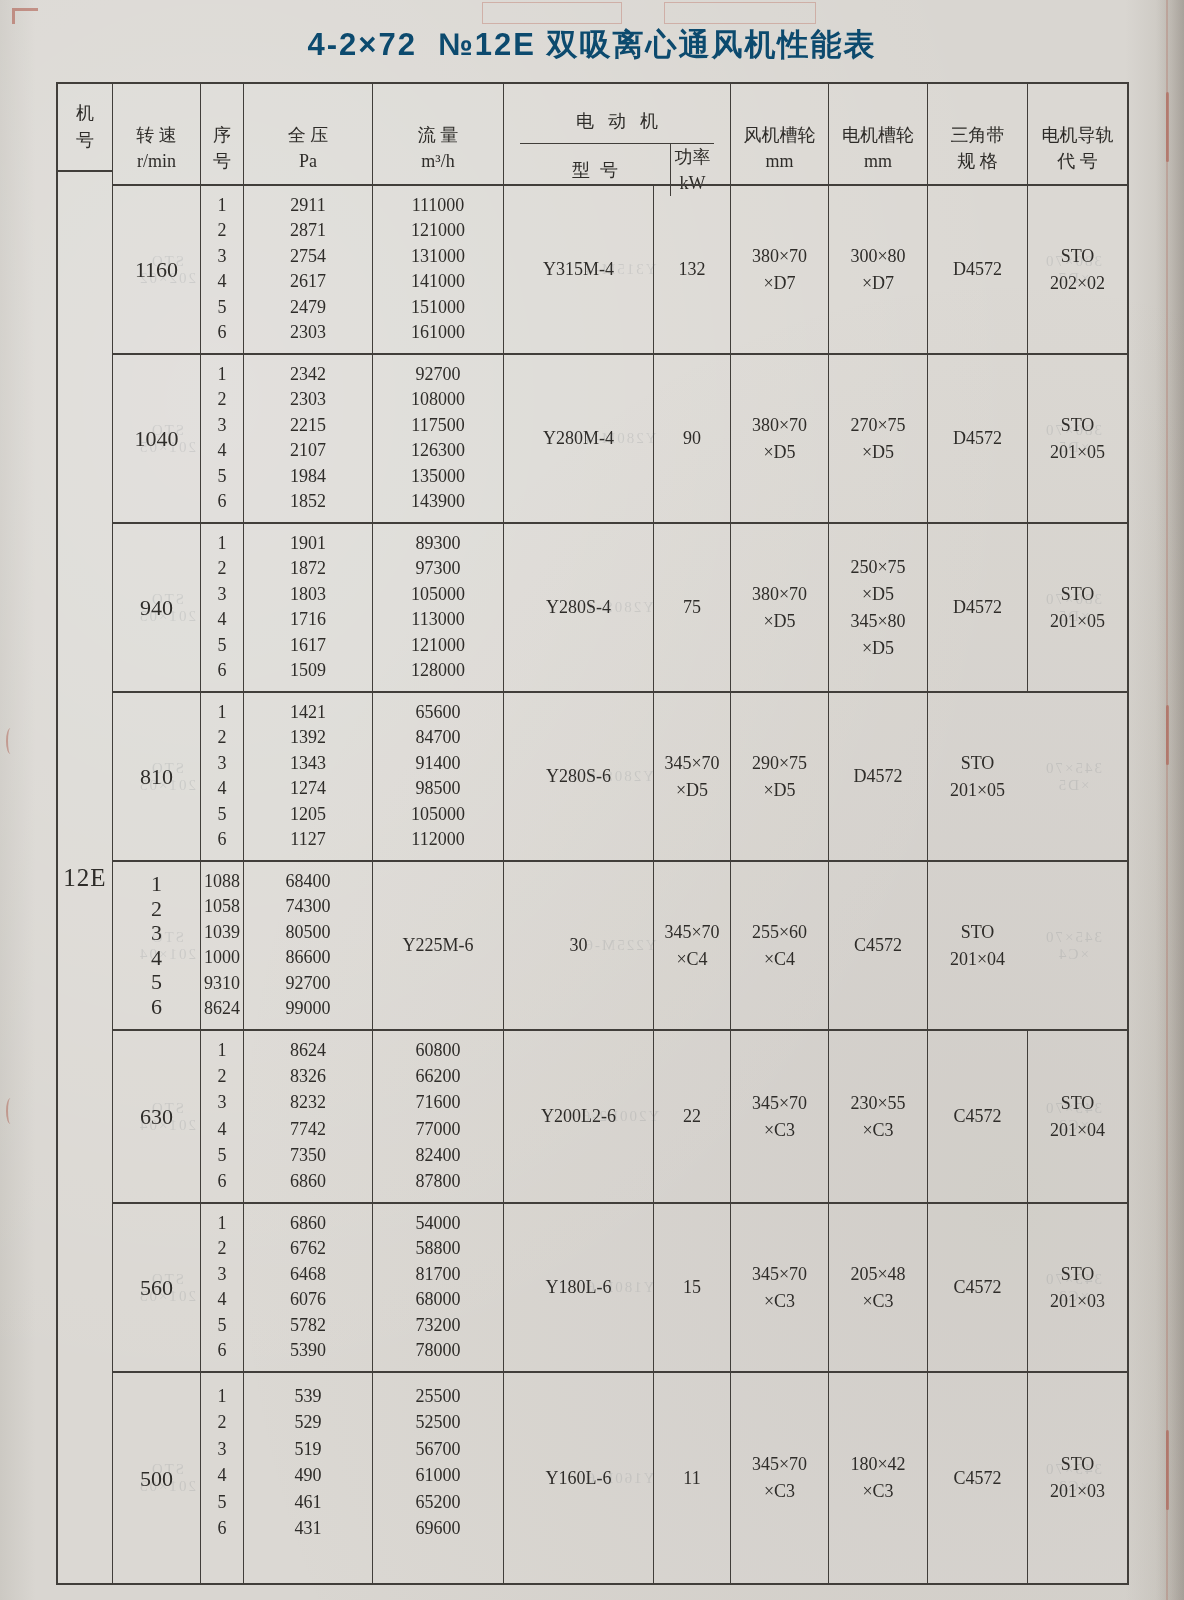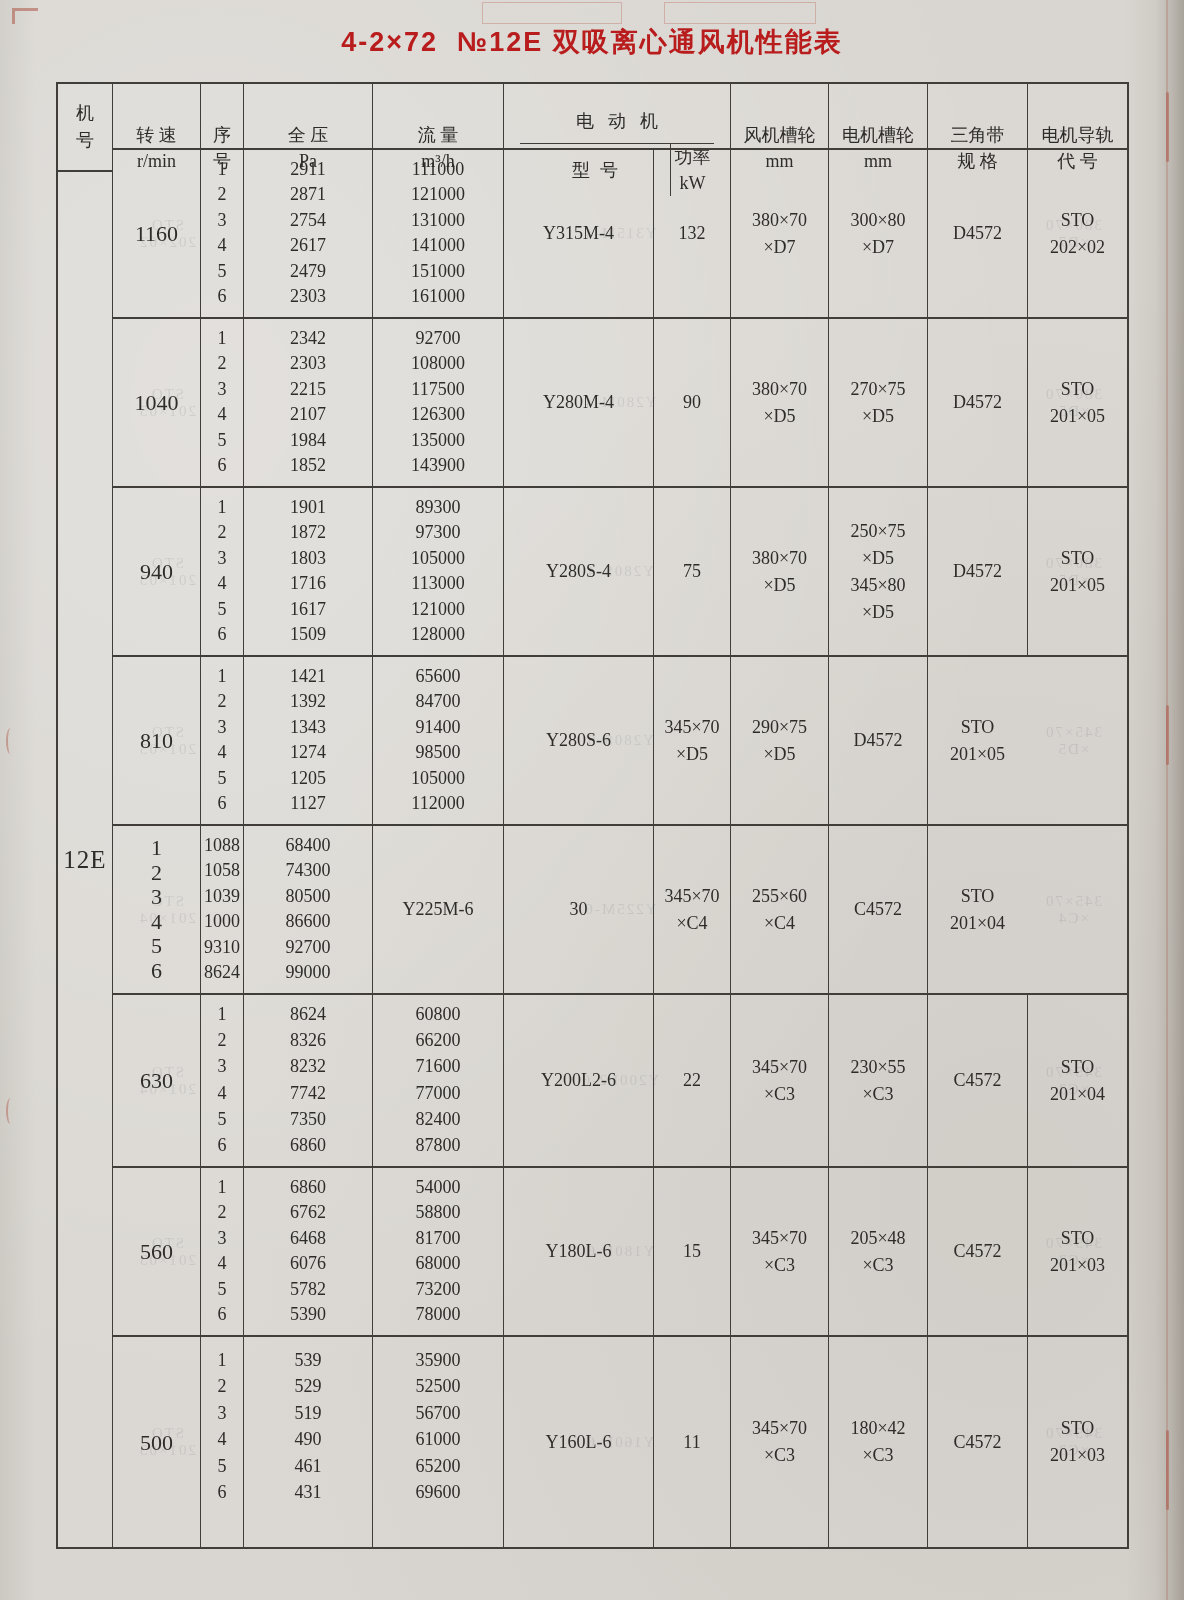--- a/index.html
+++ b/index.html
@@ -10,37 +10,37 @@
       radial-gradient(ellipse at 18% 25%, rgba(255,255,255,.22), transparent 60%),
       radial-gradient(ellipse at 85% 75%, rgba(120,110,95,.10), transparent 55%),
       linear-gradient(90deg, #ccc9c3 0%, #d9d6d1 3%, #d9d6d1 95%, #c6c2bb 100%),
       #d8d5d0;
     font-family: "Liberation Serif", "DejaVu Serif", serif;
     color: #2e2c29;
   }
   .title {
     position:absolute; top:24px; left:0; width:100%;
     text-align:center; font-family:"Liberation Sans","DejaVu Sans",sans-serif;
-    font-weight:bold; font-size:27px; letter-spacing:2px; color:#b91c1c;
+    font-weight:bold; font-size:31px; letter-spacing:2px; color:#0c4a6e;
     white-space:pre;
   }
   .table {
     position:absolute; left:56px; top:82px; width:1073px;
     border:2px solid #413e3a; display:flex; background:rgba(255,255,255,.06);
   }
   .machine-col { width:55px; border-right:1.5px solid #413e3a; display:flex; flex-direction:column; }
   .mc-head {
     height:88px; border-bottom:2px solid #413e3a;
     display:flex; align-items:center; justify-content:center;
     white-space:pre-line; text-align:center; font-size:18px; line-height:1.5;
   }
   .mc-body { flex:1; display:flex; align-items:center; justify-content:center; font-size:25px; letter-spacing:1px; }
   .main { flex:1; display:flex; flex-direction:column; }
   .header-row {
-    height:64px; display:grid;
+    height:100px; display:grid;
     grid-template-columns:87px 43px 129px 131px 227px 98px 99px 100px 1fr;
   }
   .hc {
     border-left:1.5px solid #413e3a;
     display:flex; align-items:center; justify-content:center;
     text-align:center; white-space:pre-line; font-size:18px; line-height:1.45;
   }
   .header-row > .hc:first-child { border-left:none; }
   .motor-group { flex-direction:column; align-items:stretch; padding:16px; }
   .mg-title { height:44px; border-bottom:1.5px solid #413e3a; display:flex; align-items:center; justify-content:center; letter-spacing:14px; text-indent:14px; font-size:18px; }
@@ -449,21 +449,21 @@
           </div>
           <div class="c vals">
             <div>539</div>
             <div>529</div>
             <div>519</div>
             <div>490</div>
             <div>461</div>
             <div>431</div>
           </div>
           <div class="c vals">
-            <div>35900</div>
+            <div>25500</div>
             <div>52500</div>
             <div>56700</div>
             <div>61000</div>
             <div>65200</div>
             <div>69600</div>
           </div>
           <div class="c">Y160L-6</div>
           <div class="c">11</div>
           <div class="c">345×70
 ×C3</div>

